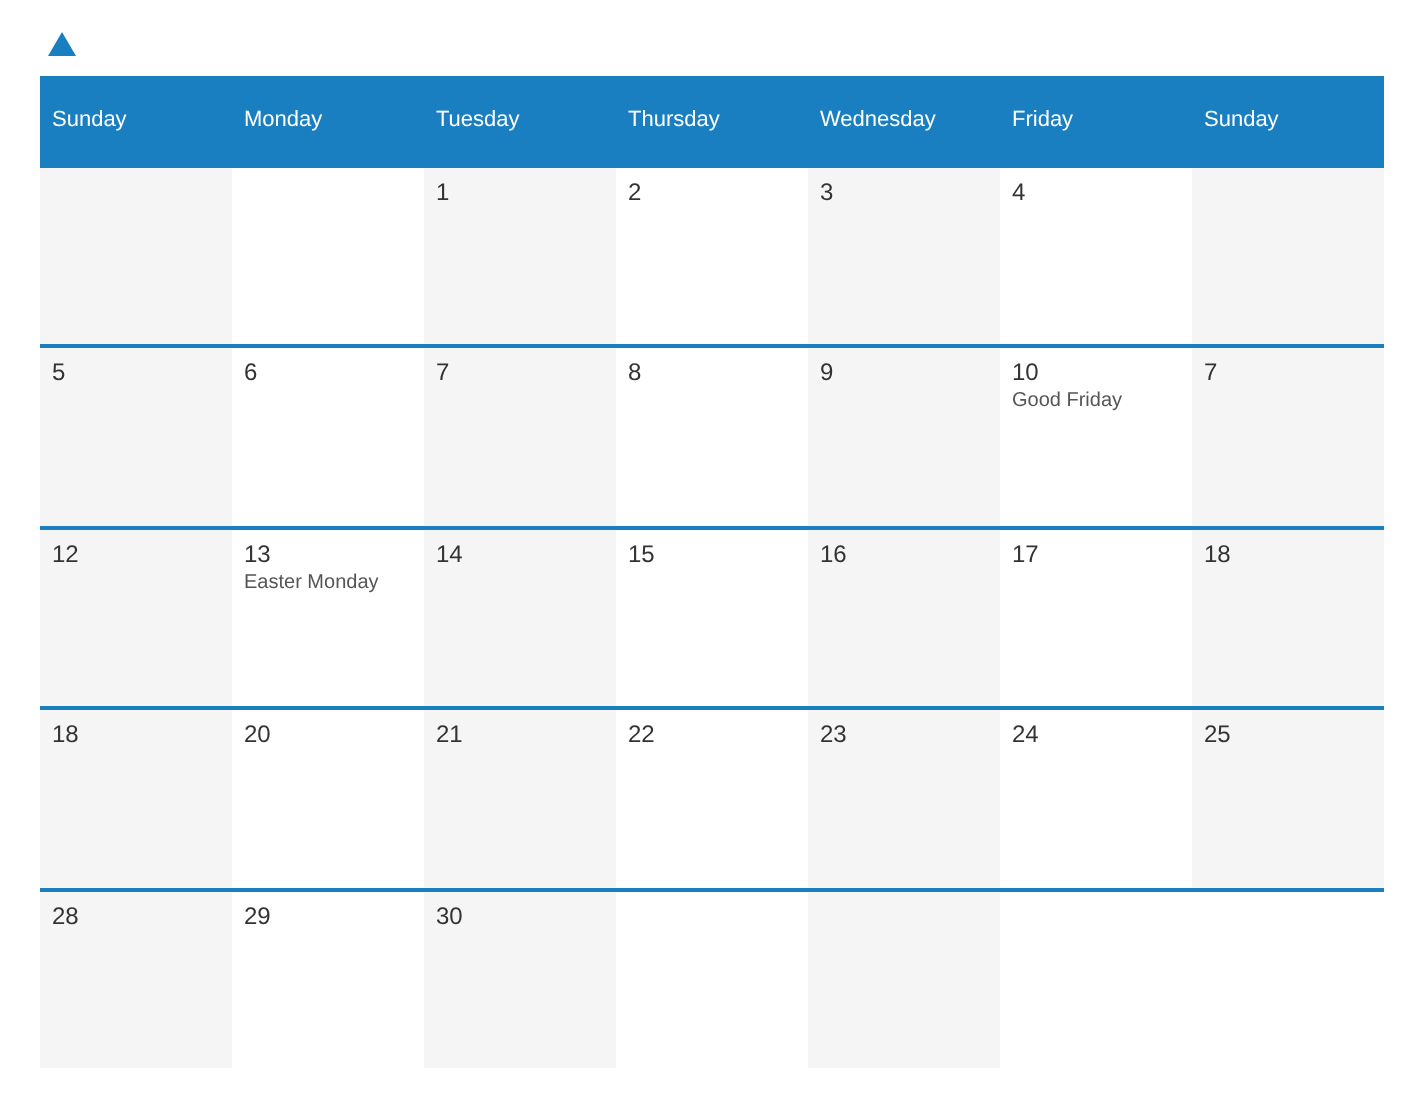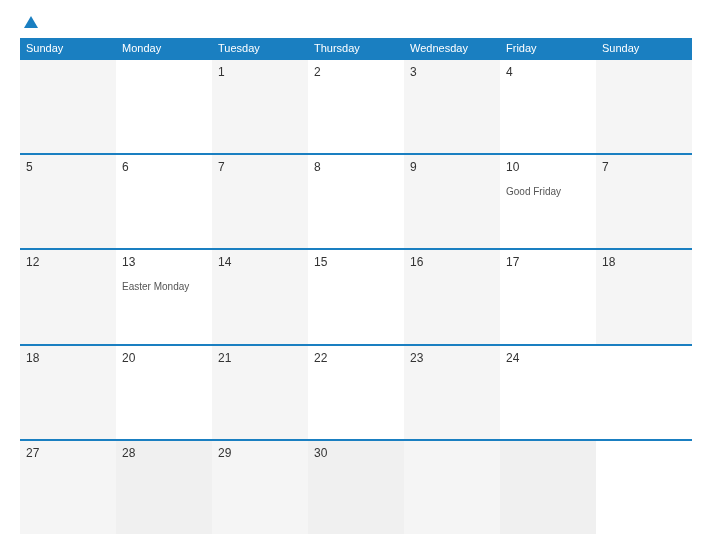--- a/index.html
+++ b/index.html
@@ -72,21 +72,21 @@
     }
     
     .day-headers {
       display: grid;
       grid-template-columns: repeat(7, 1fr);
       background: #1a7fc1;
     }
     .day-header {
       color: #fff;
       font-size: 11px;
-      padding: 4px 6px;
+      padding: 16px 6px;
       text-align: left;
       font-weight: normal;
     }
     
     .weeks {
       flex: 1;
       display: flex;
       flex-direction: column;
     }
     .week-row {
@@ -109,21 +109,21 @@
     }
     .day-number {
       font-size: 12px;
       color: #333;
       display: block;
     }
     .holiday-label {
       font-size: 10px;
       color: #555;
       display: block;
-      margin-top: 12px;
+      margin-top: 2px;
     }
     
     .col-0, .col-2, .col-4, .col-6 { background: #f0f0f0; }
     .col-1, .col-3, .col-5 { background: #fff; }
   </style>
 </head>
 <body>
 
 <div class="page">
 
@@ -227,25 +227,25 @@
           </div>
           <div class="day-cell col-3">
             <span class="day-number">22</span>
           </div>
           <div class="day-cell col-4">
             <span class="day-number">23</span>
           </div>
           <div class="day-cell col-5">
             <span class="day-number">24</span>
           </div>
-        </div>
-        <div class="week-row">
-          <div class="day-cell col-1">
-            <span class="day-number">27</span>
-          </div>
+          <div class="day-cell col-6">
+            <span class="day-number">25</span>
+          </div>
+        </div>
+        <div class="week-row">
           <div class="day-cell col-2">
             <span class="day-number">28</span>
           </div>
           <div class="day-cell col-3">
             <span class="day-number">29</span>
           </div>
           <div class="day-cell col-4">
             <span class="day-number">30</span>
           </div>
           <div class="day-cell col-5"></div>

